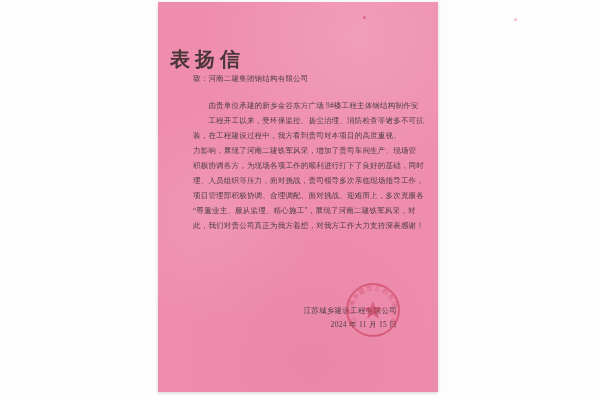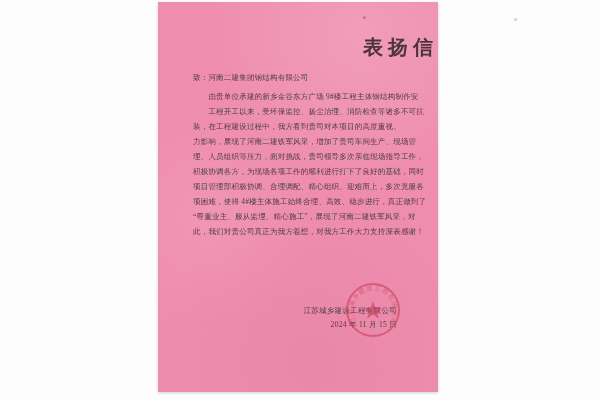--- a/index.html
+++ b/index.html
@@ -21,40 +21,40 @@
     background:
       radial-gradient(circle at 72% 8%,  rgba(255,255,255,0.14), transparent 38%),
       radial-gradient(circle at 18% 55%, rgba(255,255,255,0.08), transparent 34%),
       radial-gradient(circle at 55% 92%, rgba(120,30,60,0.05),  transparent 42%),
       #ef8daf;
     box-shadow:0 1px 3px rgba(0,0,0,0.18);
   }
   .title{
     position:absolute;
     top:32px;left:0;right:0;
-    margin:0;
-    text-align:right;
+    margin:12px;
+    text-align:left;
     font-size:20px;
     font-weight:600;
     letter-spacing:5px;
     color:#4a3638;
   }
   .body-block{
     position:absolute;
     left:35px;top:69px;
     width:212px;
     color:#4c3e40;
   }
   .line{
     font-size:7.5px;
     line-height:15px;
     white-space:nowrap;
     letter-spacing:0.2px;
   }
-  .salutation{margin-bottom:3px;font-family:Liberation Mono, monospace;}
+  .salutation{margin-bottom:12px;}
   .signature-block{
     position:absolute;
     right:41px;top:302px;
     text-align:right;
     color:#4c3e40;
   }
   .signature-block .sig-line{
     font-size:7.5px;
     line-height:13.5px;
     white-space:nowrap;
@@ -86,24 +86,23 @@
   <div class="paper">
 
     <h1 class="title">表扬信</h1>
 
     <div class="body-block">
       <div class="line salutation">致：河南二建集团钢结构有限公司</div>
       <div class="line">　　由贵单位承建的新乡金谷东方广场 9#楼工程主体钢结构制作安</div>
       <div class="line">　　工程开工以来，受环保监控、扬尘治理、消防检查等诸多不可抗</div>
       <div class="line">装，在工程建设过程中，我方看到贵司对本项目的高度重视。</div>
       <div class="line">力影响，展现了河南二建铁军风采，增加了贵司车间生产、现场管</div>
+      <div class="line">积极协调各方，为现场各项工作的顺利进行打下了良好的基础，同时</div>
       <div class="line">理、人员组织等压力，面对挑战，贵司领导多次亲临现场指导工作，</div>
-      <div class="line">积极协调各方，为现场各项工作的顺利进行打下了良好的基础，同时</div>
-      <div class="line">项目管理部积极协调、合理调配、精心组织、迎难而上，多次克服各</div>
-      <div class="line">项困难，使得 4#楼主体施工始终合理、高效、稳步进行，真正做到了</div>
+      <div class="line">项目管理部积极协调、合理调配、面对挑战、迎难而上，多次克服各</div>
       <div class="line">“尊重业主、服从监理、精心施工”，展现了河南二建铁军风采，对</div>
       <div class="line">此，我们对贵公司真正为我方着想，对我方工作大力支持深表感谢！</div>
     </div>
 
     <div class="signature-block">
       <div class="sig-line">江苏城乡建设工程有限公司</div>
       <div class="sig-line">2024 年 11 月 15 日</div>
     </div>
 
     <svg class="stamp" viewBox="0 0 64 64" xmlns="http://www.w3.org/2000/svg">

